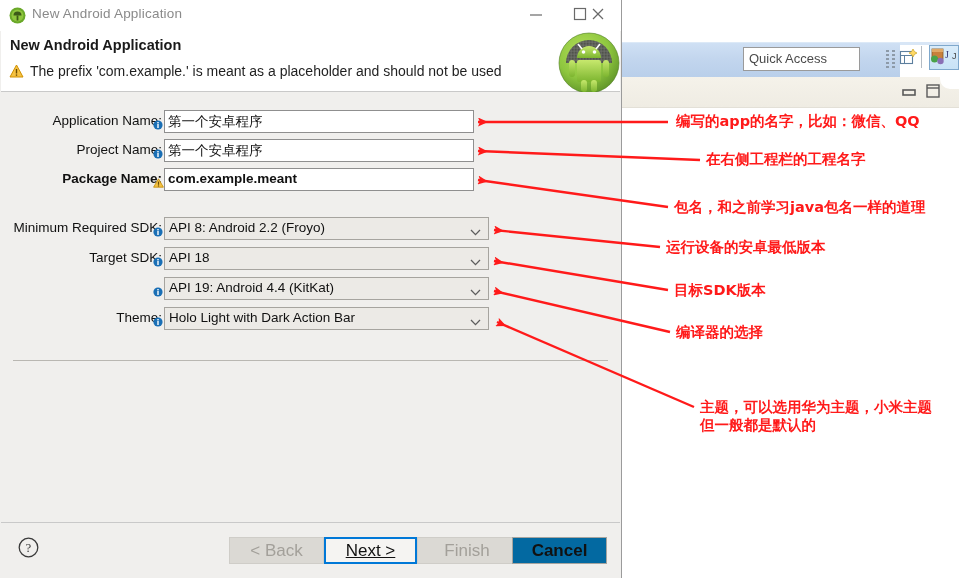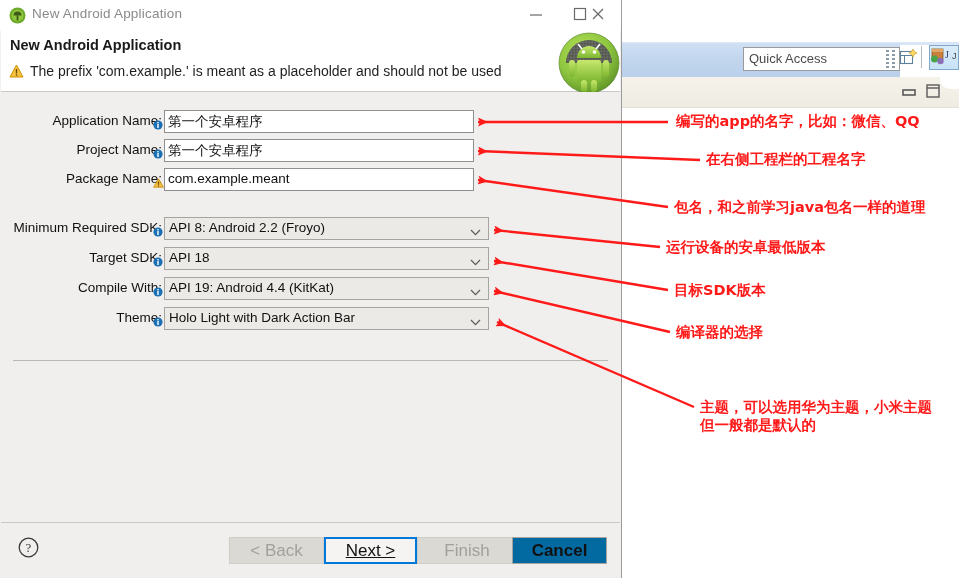--- a/index.html
+++ b/index.html
@@ -23,21 +23,21 @@
   #ecl-blue-bar{
     position:absolute;left:620px;top:42px;width:280px;height:34px;
     background:linear-gradient(to bottom,#cfe0f4 0%,#c3d6ee 45%,#b9cfea 100%);
     border-top:1px solid #dce9f7;
   }
   #ecl-blue-bar2{
     position:absolute;left:620px;top:42px;width:339px;height:3px;
     background:#d8e6f6;
   }
   #quick-access{
-    position:absolute;left:743px;top:47px;width:157px;height:24px;
+    position:absolute;left:743px;top:47px;width:117px;height:24px;
     background:#ffffff;border:1px solid #9a9a9a;
     font-size:13px;color:#4a4a4a;
     padding:3px 0 0 5px;box-sizing:border-box;
   }
   .grip{
     position:absolute;width:3px;height:18px;top:50px;
     background:repeating-linear-gradient(to bottom,#8d9aa8 0 2px,transparent 2px 4px);
   }
   #grip1{left:886px;}
   #grip2{left:892px;}
@@ -330,21 +330,21 @@
       <span class="info-ico">
         <svg width="10" height="10" viewBox="0 0 10 10">
             <circle cx="5" cy="5" r="4.6" fill="#1a6fb5"></circle>
             <rect x="4.3" y="4" width="1.4" height="4" fill="#fff"></rect>
             <rect x="4.3" y="2" width="1.4" height="1.4" fill="#fff"></rect>
           </svg>
       </span>
       <div class="txtfield">第一个安卓程序</div>
     </div>
 
-    <div class="row" style="top:76px;">
+    <div class="row" style="top:76px;font-weight:bold;">
       <span class="lbl-wrap">Package Name:</span>
       <span class="info-ico">
         <svg width="11" height="10" viewBox="0 0 11 10">
             <path d="M5.5 .8 L10.4 9.2 H.6 Z" fill="#f5c242" stroke="#c08800" stroke-width=".8"></path>
             <rect x="4.9" y="3.6" width="1.2" height="3.2" fill="#6b4a00"></rect>
             <rect x="4.9" y="7.4" width="1.2" height="1.1" fill="#6b4a00"></rect>
           </svg>
       </span>
       <div class="txtfield">com.example.meant</div>
     </div>
@@ -381,21 +381,20 @@
         <span>API 18</span>
         <span class="chev">
           <svg width="11" height="7" viewBox="0 0 11 7">
               <path d="M1 1 L5.5 5.6 L10 1" fill="none" stroke="#5d5d5d" stroke-width="1.3"></path>
             </svg>
         </span>
       </div>
     </div>
 
     <div class="row" style="top:185px;">
-      <span class="lbl-wrap">Compile With:</span>
       <span class="info-ico">
         <svg width="10" height="10" viewBox="0 0 10 10">
             <circle cx="5" cy="5" r="4.6" fill="#1a6fb5"></circle>
             <rect x="4.3" y="4" width="1.4" height="4" fill="#fff"></rect>
             <rect x="4.3" y="2" width="1.4" height="1.4" fill="#fff"></rect>
           </svg>
       </span>
       <div class="combo">
         <span>API 19: Android 4.4 (KitKat)</span>
         <span class="chev">

